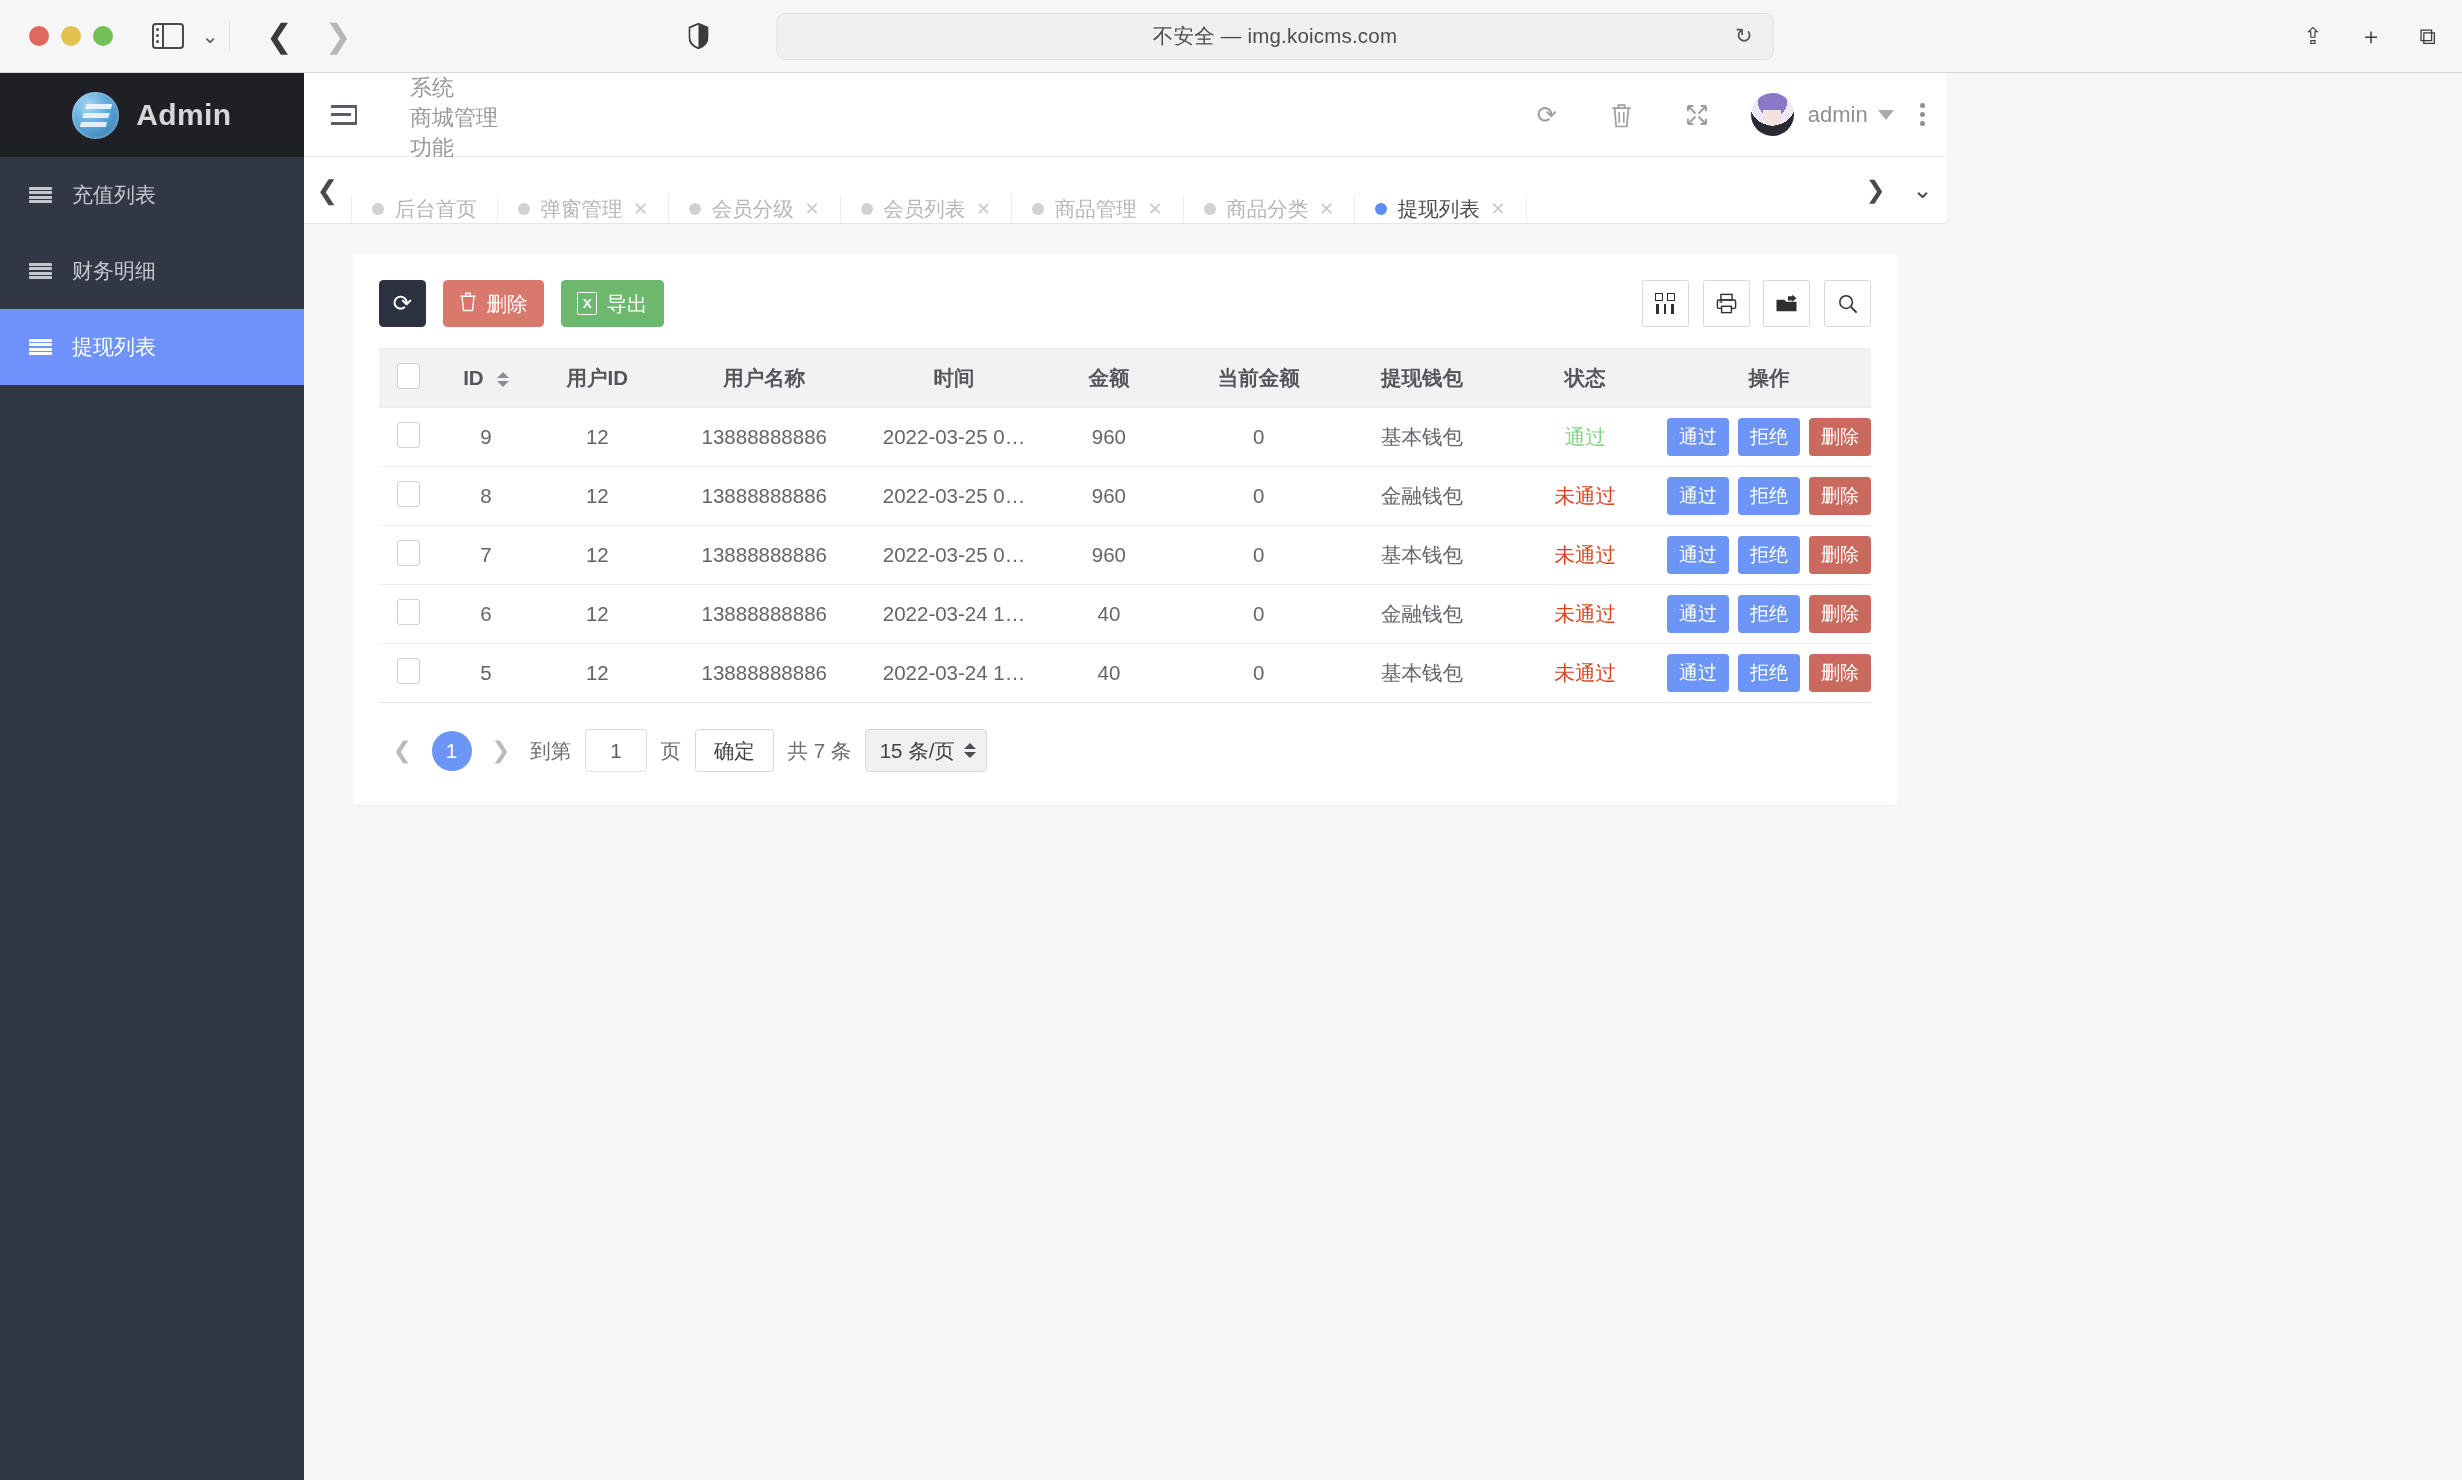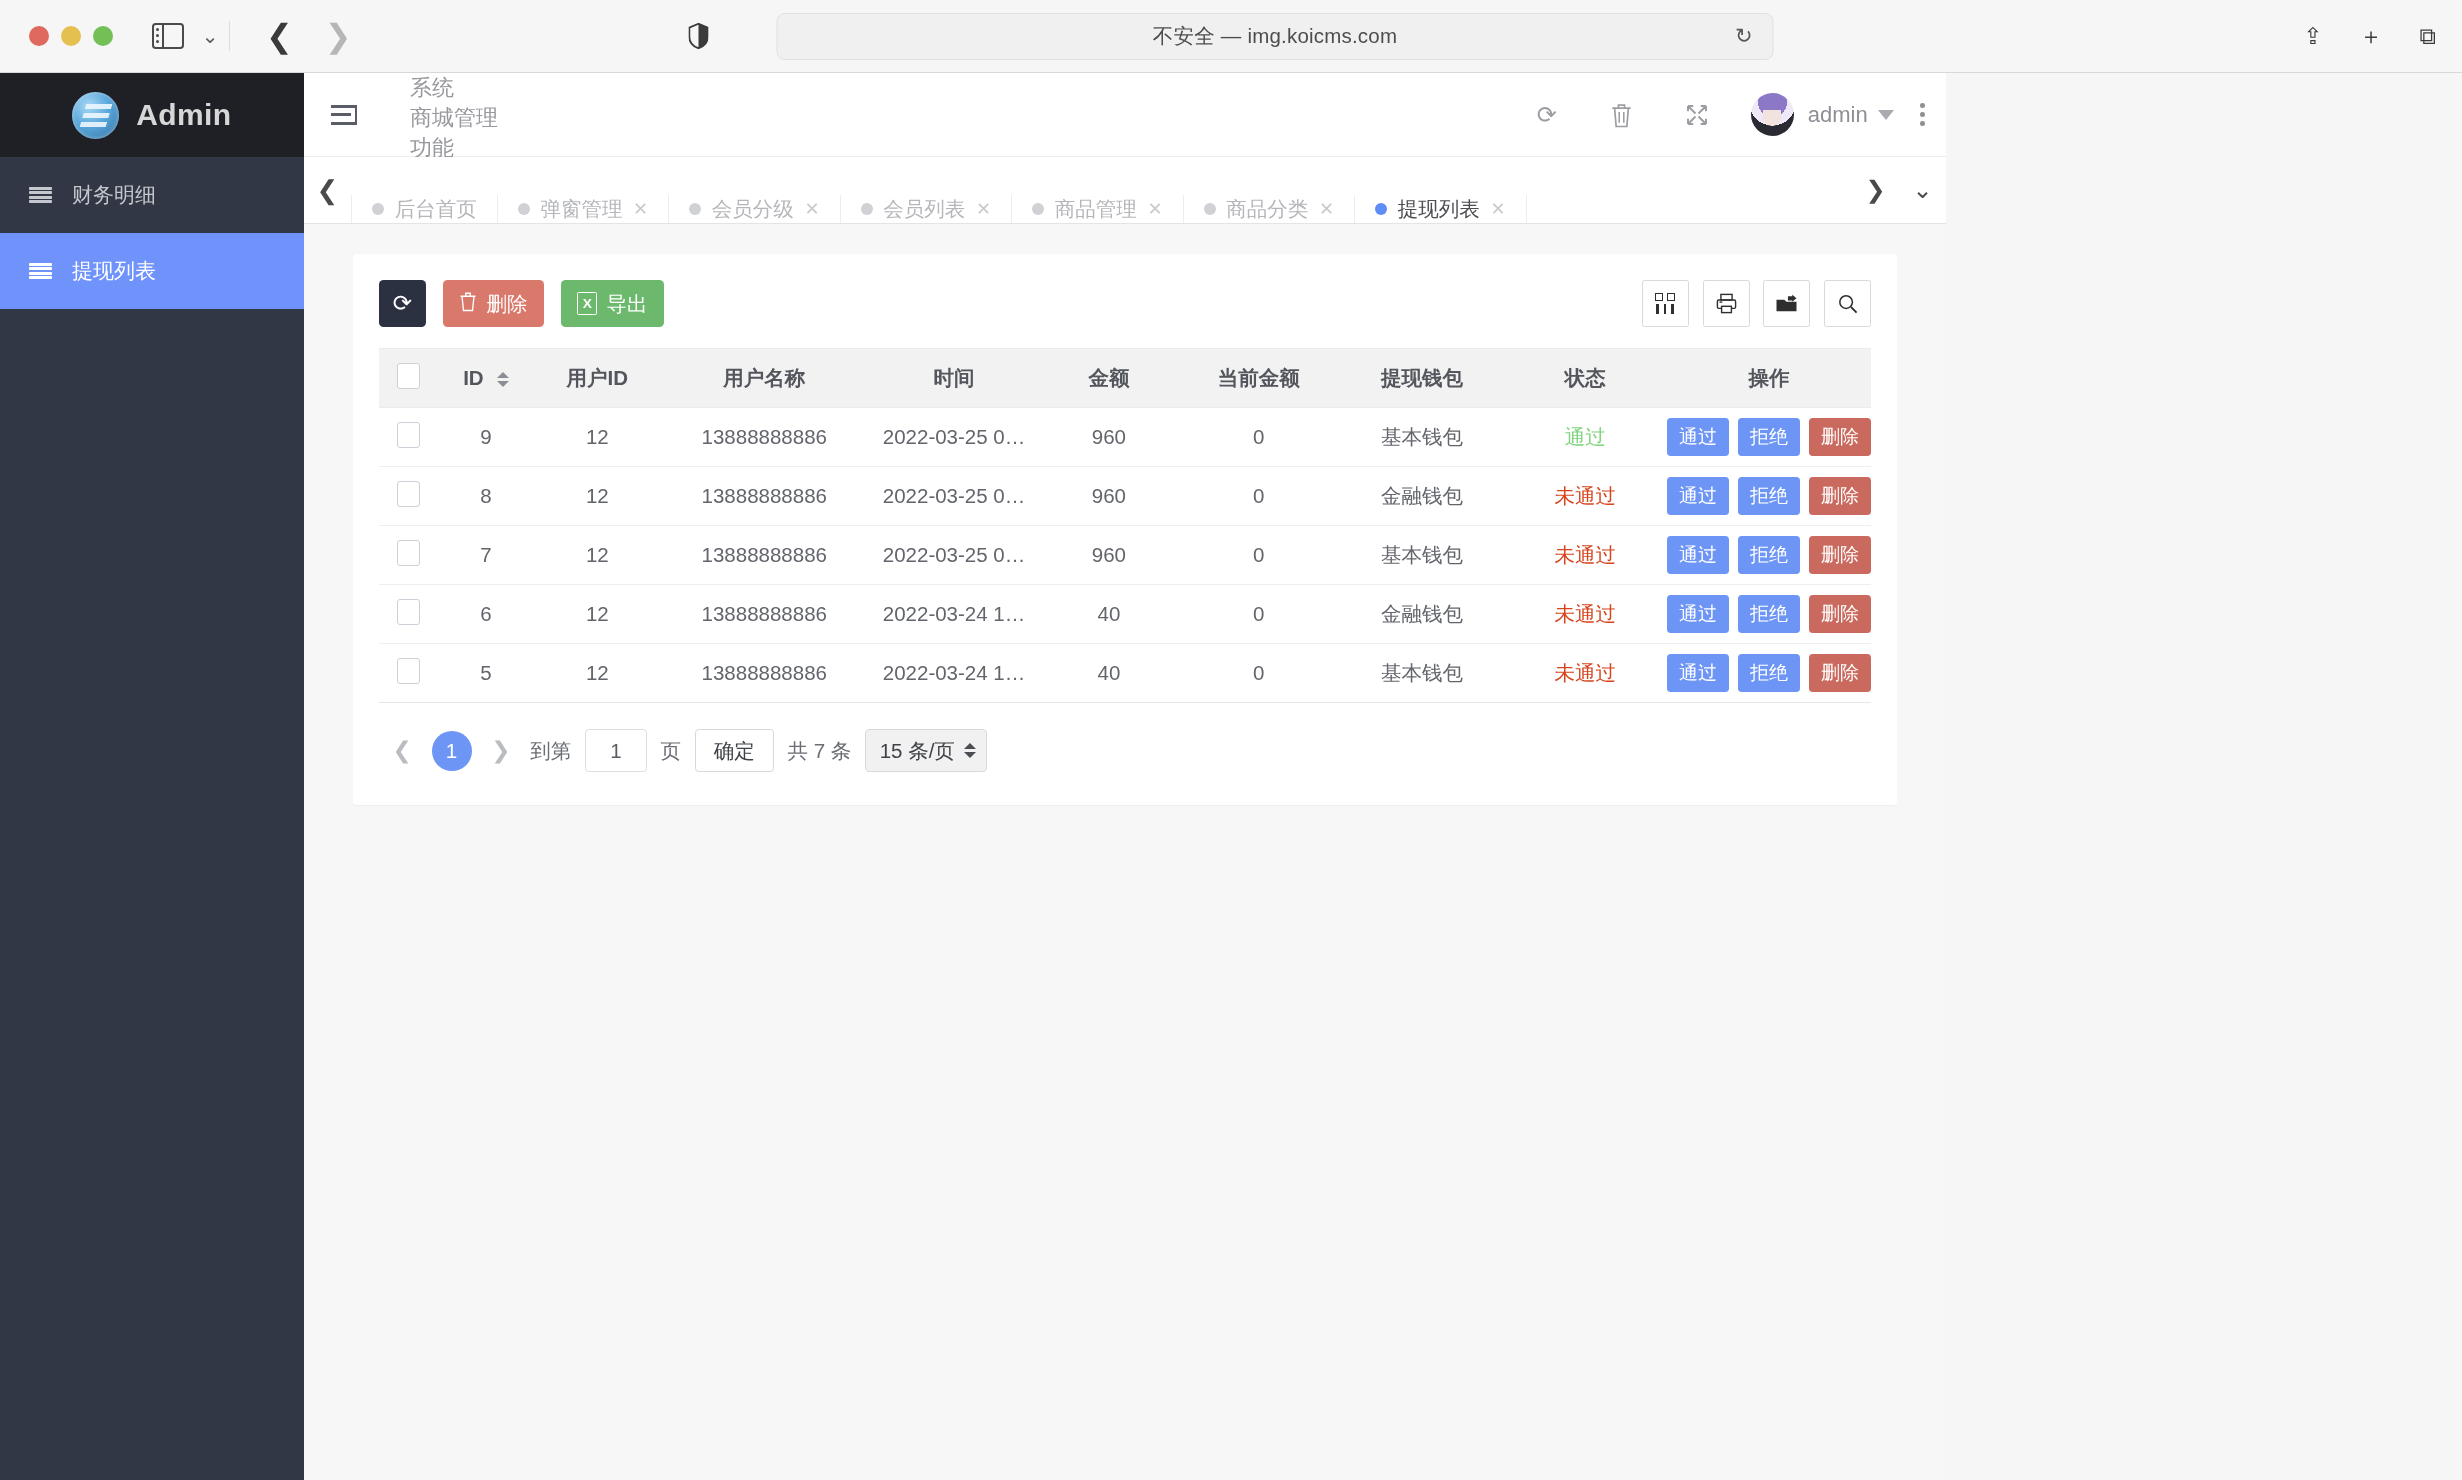--- a/index.html
+++ b/index.html
@@ -295,20 +295,29 @@
 </div>
 
 <div class="app">
 
   <aside class="sidebar">
     <div class="brand">
       <span class="logo"></span>
       <span class="brand-name">Admin</span>
     </div>
 
+    <div class="side-item">
+      <span class="list-icon">
+          <i></i>
+          <i></i>
+          <i></i>
+          <i></i>
+        </span>
+      <span>充值列表</span>
+    </div>
     <div class="side-item">
       <span class="list-icon">
           <i></i>
           <i></i>
           <i></i>
           <i></i>
         </span>
       <span>财务明细</span>
     </div>
     <div class="side-item active">

